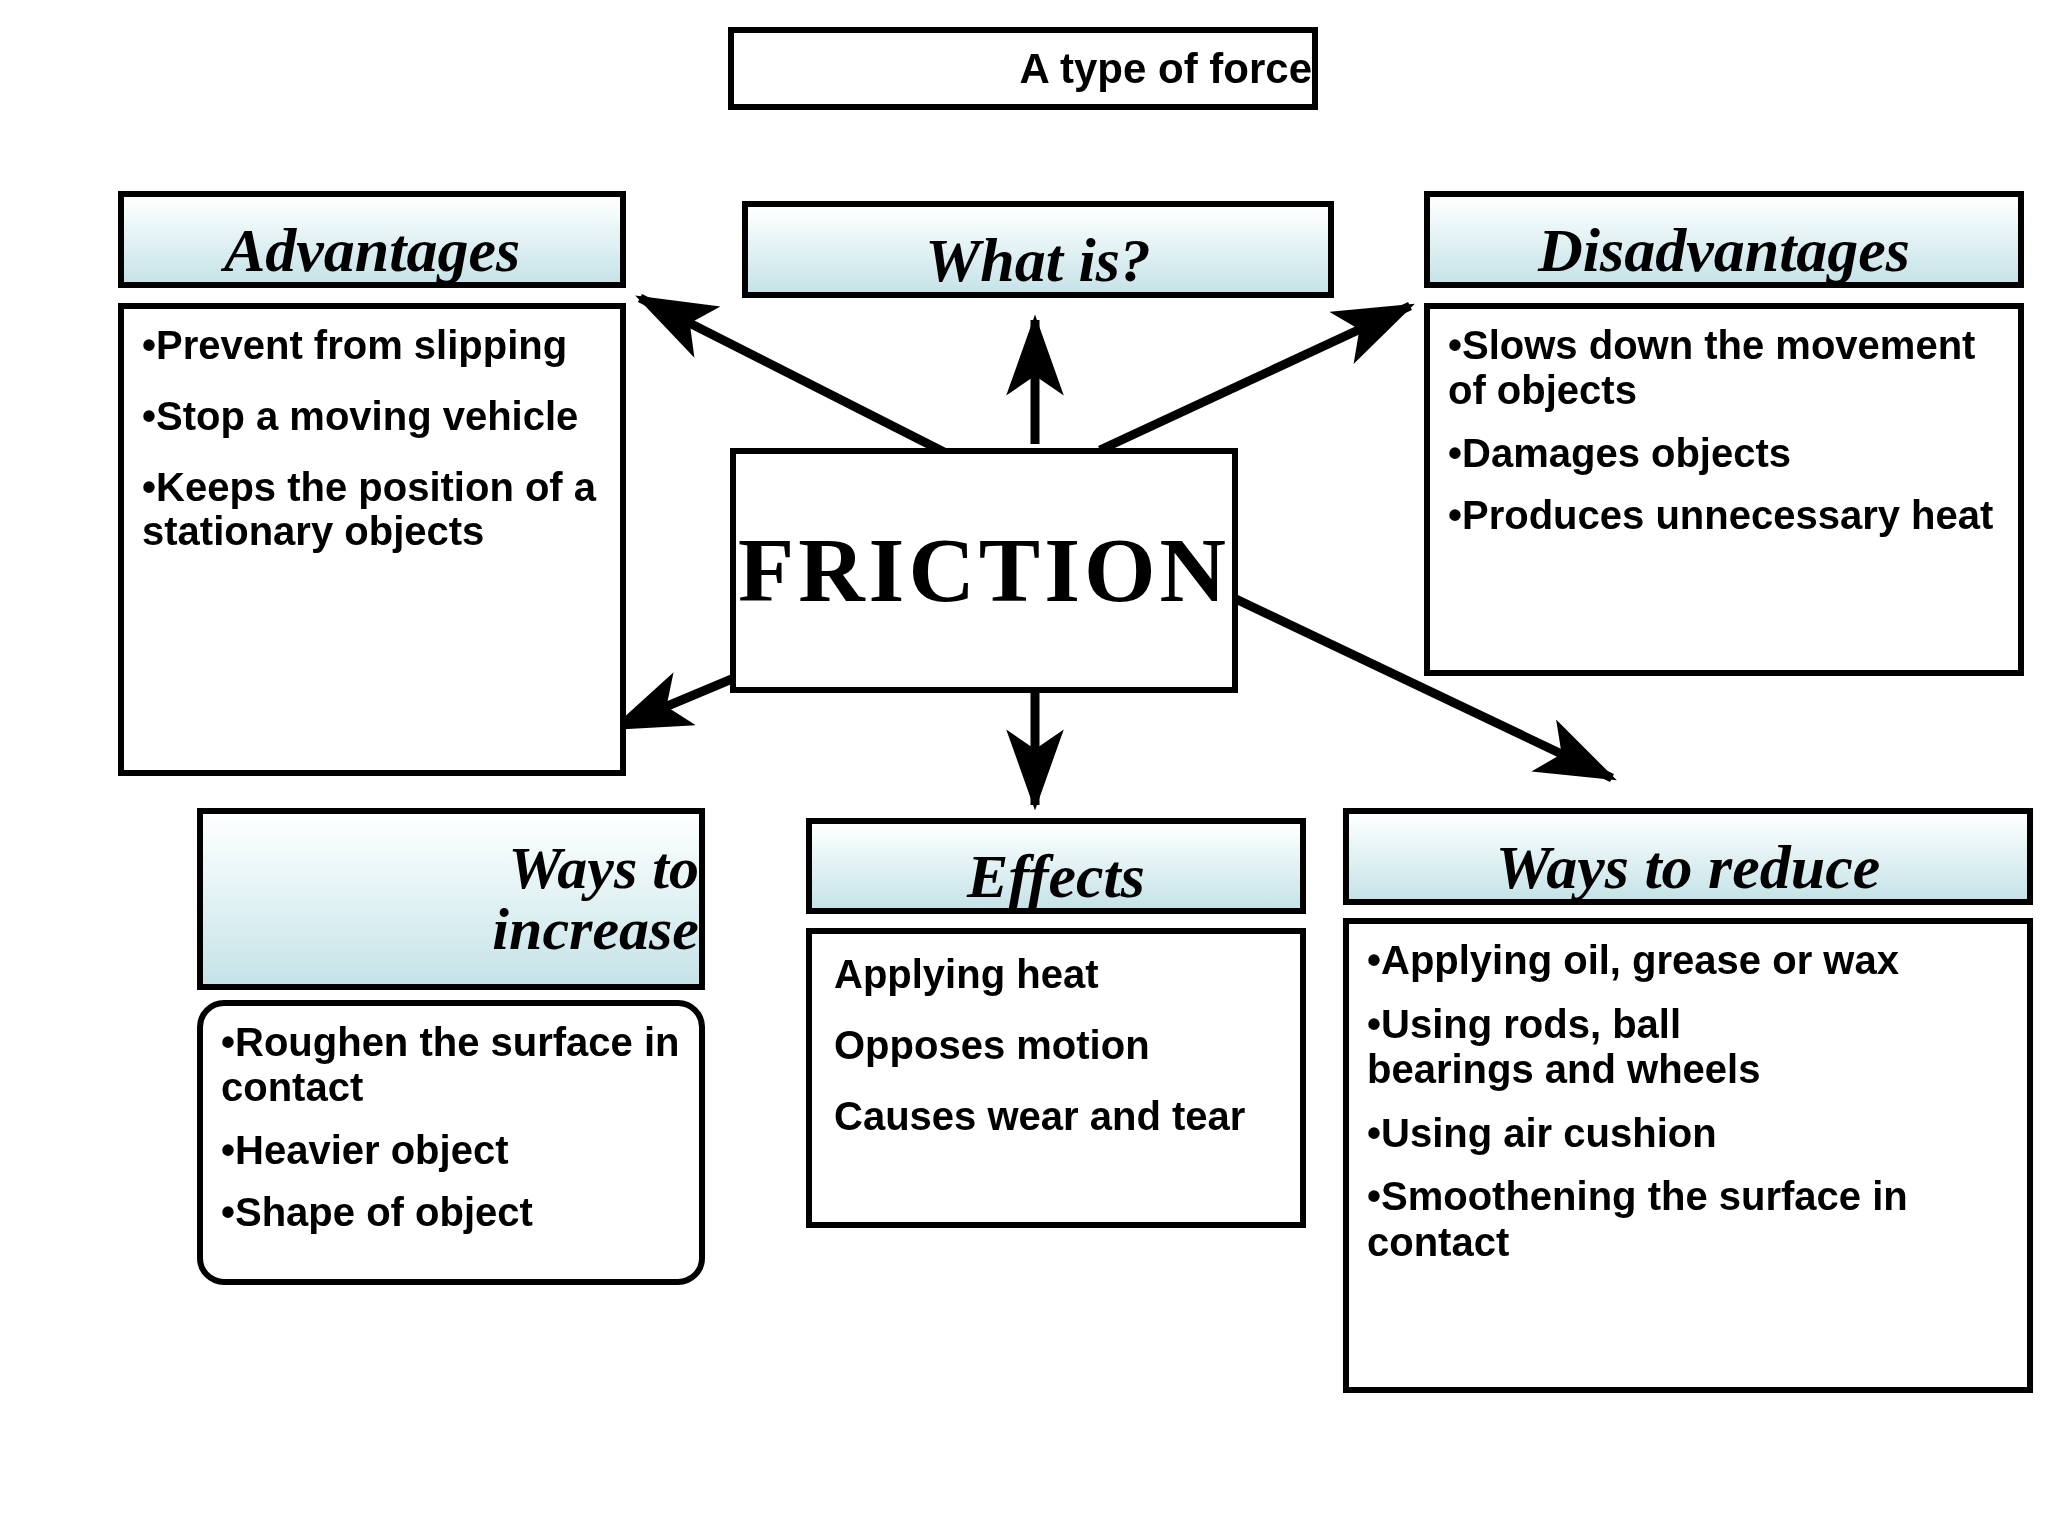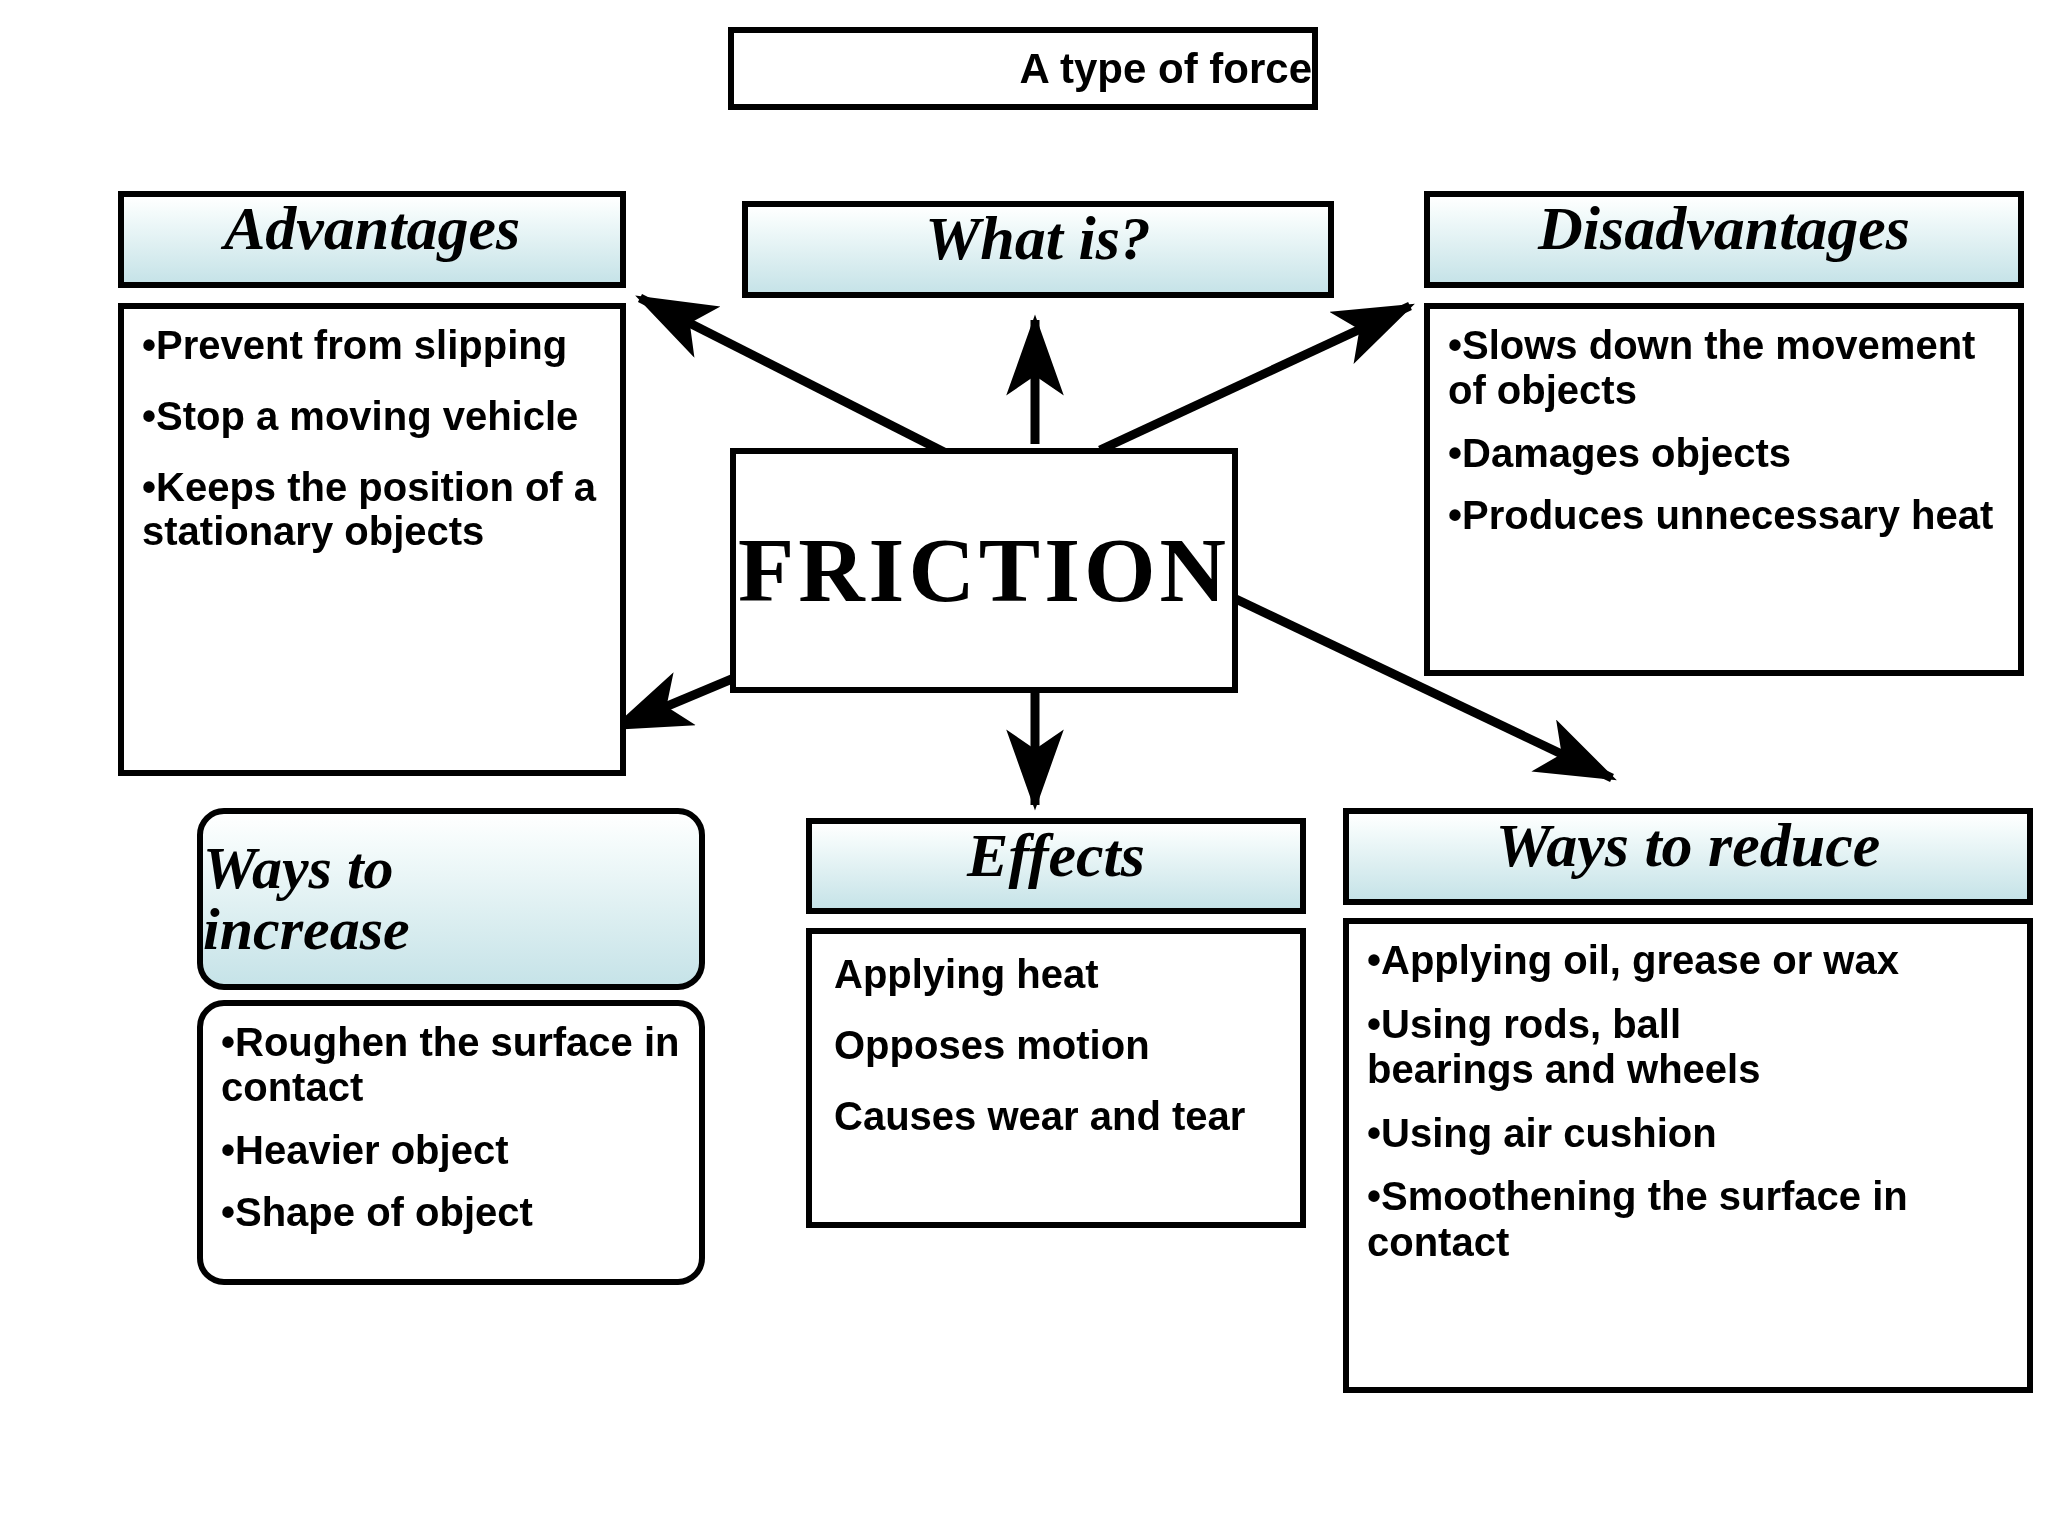--- a/index.html
+++ b/index.html
@@ -8,21 +8,21 @@
 
   .stage{position:absolute;left:0;top:0;width:2048px;height:1536px;}
 
   
   .box{position:absolute;box-sizing:border-box;background:#ffffff;
        border:6px solid #000;}
 
   
   .hdr{position:absolute;box-sizing:border-box;border:6px solid #000;
        background:linear-gradient(to bottom,#ffffff 0%,#f4fbfb 18%,#dff0f2 55%,#c6e3e8 100%);
-       display:flex;align-items:flex-start;justify-content:center;
+       display:flex;align-items:flex-end;justify-content:center;
        font-family:"Liberation Serif", serif;font-weight:bold;font-style:italic;
        line-height:1.02;text-align:center;}
 
   
   .body{position:absolute;box-sizing:border-box;border:6px solid #000;
         background:#fff;font-weight:bold;}
 
   .li{display:block;font-weight:bold;color:#000;}
 
   
@@ -43,21 +43,21 @@
 
   #dis-hdr{left:1424px;top:191px;width:600px;height:97px;font-size:62px;}
   #dis-body{left:1424px;top:303px;width:600px;height:373px;padding:14px 14px 10px 18px;font-size:40px;line-height:1.12;}
 
   #friction{left:730px;top:448px;width:508px;height:245px;
             font-family:"Liberation Serif", serif;font-weight:bold;
             font-size:92px;letter-spacing:4px;line-height:1.05;
             display:flex;align-items:center;justify-content:center;text-align:center;}
 
   #inc-hdr{left:197px;top:808px;width:508px;height:182px;font-size:60px;
-           flex-direction:column;border-radius:27px;}
+           flex-direction:column;}
   #inc-body{left:197px;top:1000px;width:508px;height:285px;padding:14px 10px 10px 18px;font-size:40px;line-height:1.12;border-radius:27px;}
 
   #eff-hdr{left:806px;top:818px;width:500px;height:96px;font-size:62px;}
   #eff-body{left:806px;top:928px;width:500px;height:300px;padding:18px 14px 10px 22px;font-size:40px;line-height:1.12;}
 
   #red-hdr{left:1343px;top:808px;width:690px;height:97px;font-size:62px;}
   #red-body{left:1343px;top:918px;width:690px;height:475px;padding:14px 12px 10px 18px;font-size:40px;line-height:1.14;}
 
   .sp{height:26px;}
   .sp-s{height:18px;}

